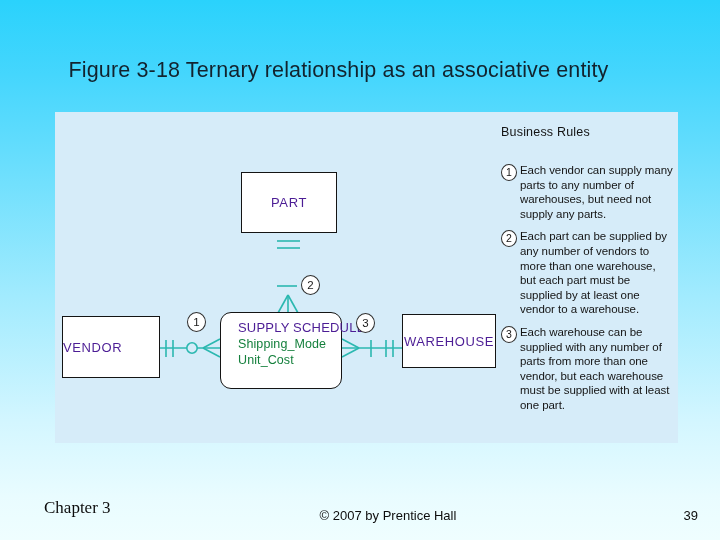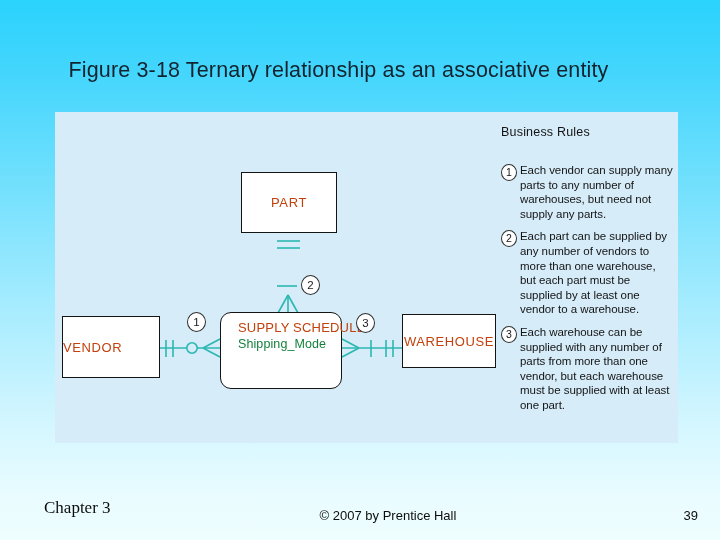--- a/index.html
+++ b/index.html
@@ -52,21 +52,21 @@
 
   
   .er-box {
     position: absolute;
     background: #ffffff;
     border: 1.5px solid #141414;
     box-sizing: border-box;
   }
   .er-box .er-title {
     font-size: 13px;
-    color: #c2410c;
+    color: #4c1d95;
     letter-spacing: 0.6px;
     white-space: nowrap;
   }
 
   #entity-part {
     left: 241px;
     top: 172px;
     width: 96px;
     height: 61px;
     display: flex;
@@ -260,20 +260,21 @@
     <span class="er-title">VENDOR</span>
   </div>
 
   <div class="er-box" id="entity-warehouse">
     <span class="er-title">WAREHOUSE</span>
   </div>
 
   <div class="er-box" id="entity-supply-schedule">
     <span class="er-title">SUPPLY SCHEDULE</span>
     <span class="er-attr">Shipping_Mode</span>
+    <span class="er-attr">Unit_Cost</span>
   </div>
 
   <div class="rule-marker" id="marker-1">1</div>
   <div class="rule-marker" id="marker-2">2</div>
   <div class="rule-marker" id="marker-3">3</div>
 
   <div id="business-rules">
     <div id="business-rules-heading">Business Rules</div>
 
     <div class="rule-row">

